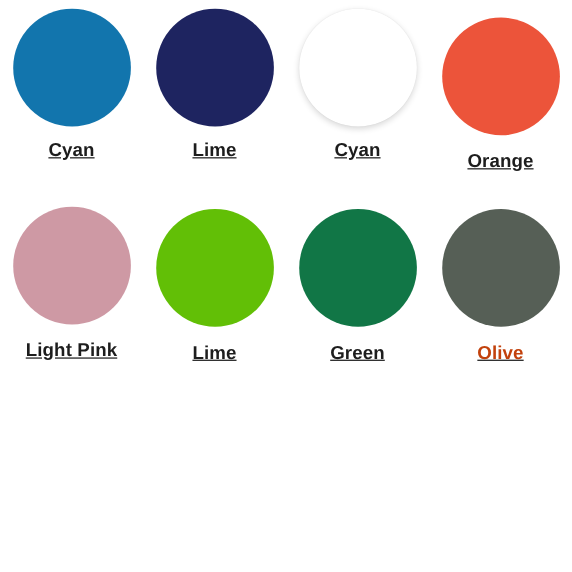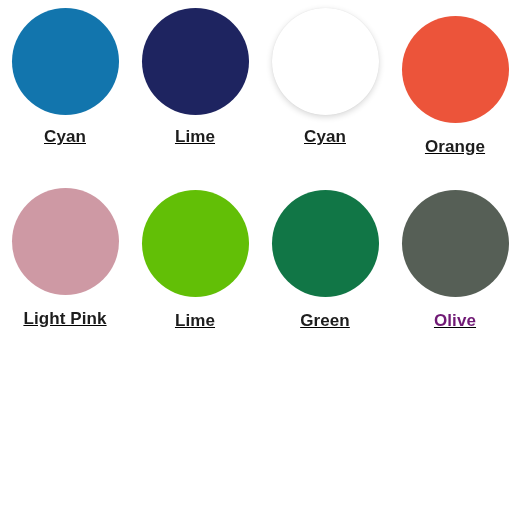--- a/index.html
+++ b/index.html
@@ -90,15 +90,15 @@
     <div class="swatch-cell row-3">
       <div class="swatch-disc" style="background-color: rgb(98, 191, 6);"></div>
       <div class="swatch-label" style="color: rgb(29, 29, 29);">Lime</div>
     </div>
     <div class="swatch-cell row-3">
       <div class="swatch-disc" style="background-color: rgb(17, 118, 70);"></div>
       <div class="swatch-label" style="color: rgb(29, 29, 29);">Green</div>
     </div>
     <div class="swatch-cell row-3">
       <div class="swatch-disc" style="background-color: rgb(86, 95, 86);"></div>
-      <div class="swatch-label" style="color: #701a75;">Olive</div>
+      <div class="swatch-label" style="color: #c2410c;">Olive</div>
     </div>
   </div>
 
 </body></html>

